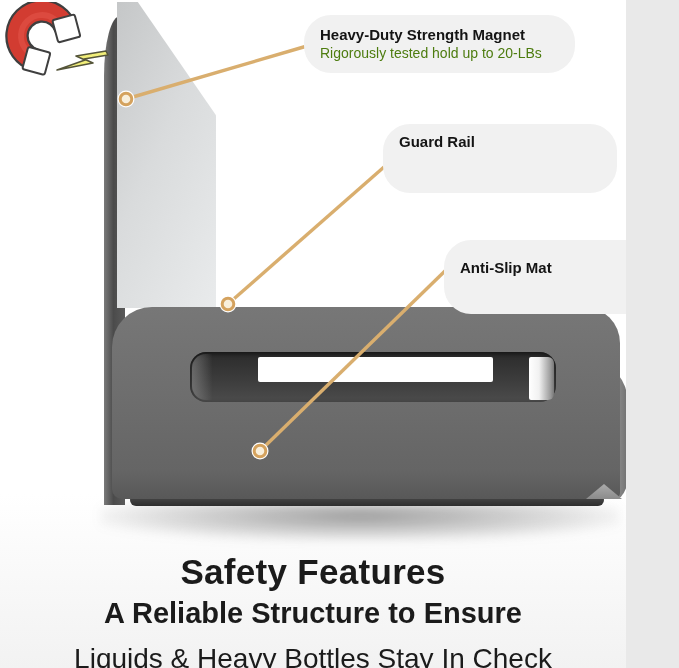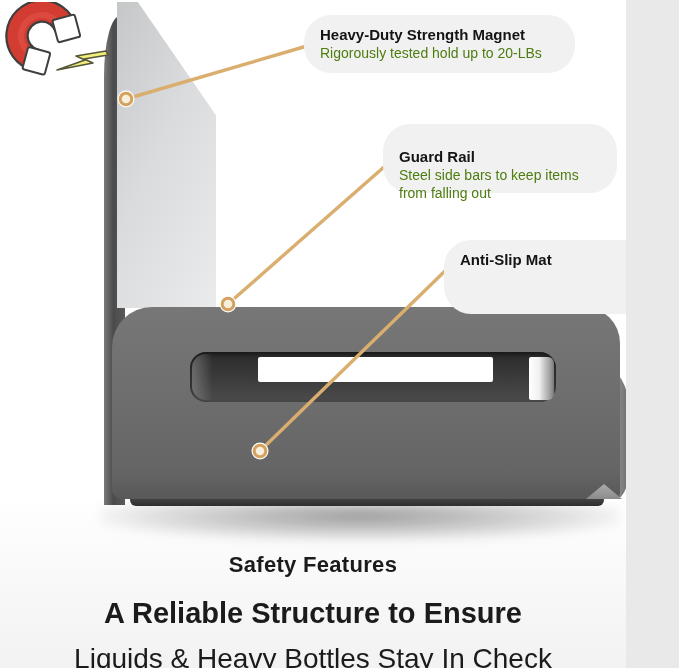--- a/index.html
+++ b/index.html
@@ -71,25 +71,25 @@
   .magnet-svg{position:absolute; left:0; top:2px; z-index:6;}
   
   .bubble{
     position:absolute; z-index:7; background:#f1f1f1; border-radius:27px;
     color:#262626; box-sizing:border-box;
   }
   .bubble .title{font-size:15px; font-weight:bold; color:#141414; line-height:19px; white-space:nowrap;}
   .bubble .body{font-size:14px; line-height:18px; color:#4d7c0f;}
   .bubble-1{left:304px; top:15px;  width:271px; height:58px; padding:10px 16px;}
   .bubble-1 .body{white-space:nowrap;}
-  .bubble-2{left:383px; top:124px; width:234px; height:69px; padding:23px 16px;}
-  .bubble-3{left:444px; top:240px; width:229px; height:74px; padding:10px 16px;}
+  .bubble-2{left:383px; top:124px; width:234px; height:69px; padding:8px 16px;}
+  .bubble-3{left:444px; top:240px; width:229px; height:74px; padding:18px 16px;}
   
   .footer{position:absolute; left:0; width:100%; text-align:center; z-index:7; color:#1b1b1b;}
-  .footer-heading{top:552px; font-size:22px; font-weight:600; letter-spacing:.3px;}
+  .footer-heading{top:552px; font-size:35px; font-weight:600; letter-spacing:.3px;}
   .footer-sub1{top:597px; font-size:29px; font-weight:700;}
   .footer-sub2{top:643px; font-size:28px; font-weight:500;}
 </style>
 </head>
 <body>
 
 <div class="canvas">
 
   <div class="part ground-shadow"></div>
   <div class="part panel-edge"></div>
@@ -132,21 +132,20 @@
       <circle cx="260" cy="451" r="5.8" fill="#f8efdc" stroke="#d4a25e" stroke-width="3"></circle>
     </g>
   </svg>
 
   <div class="bubble bubble-1">
     <div class="title">Heavy-Duty Strength Magnet</div>
     <div class="body">Rigorously tested hold up to 20-LBs</div>
   </div>
   <div class="bubble bubble-2">
     <div class="title">Guard Rail</div>
-    <div class="body">Steel side bars to keep items from falling out</div>
   </div>
   <div class="bubble bubble-3">
     <div class="title">Anti-Slip Mat</div>
   </div>
 
   <div class="footer footer-heading">Safety Features</div>
   <div class="footer footer-sub1">A Reliable Structure to Ensure</div>
   <div class="footer footer-sub2">Liquids &amp; Heavy Bottles Stay In Check</div>
 
 </div>

